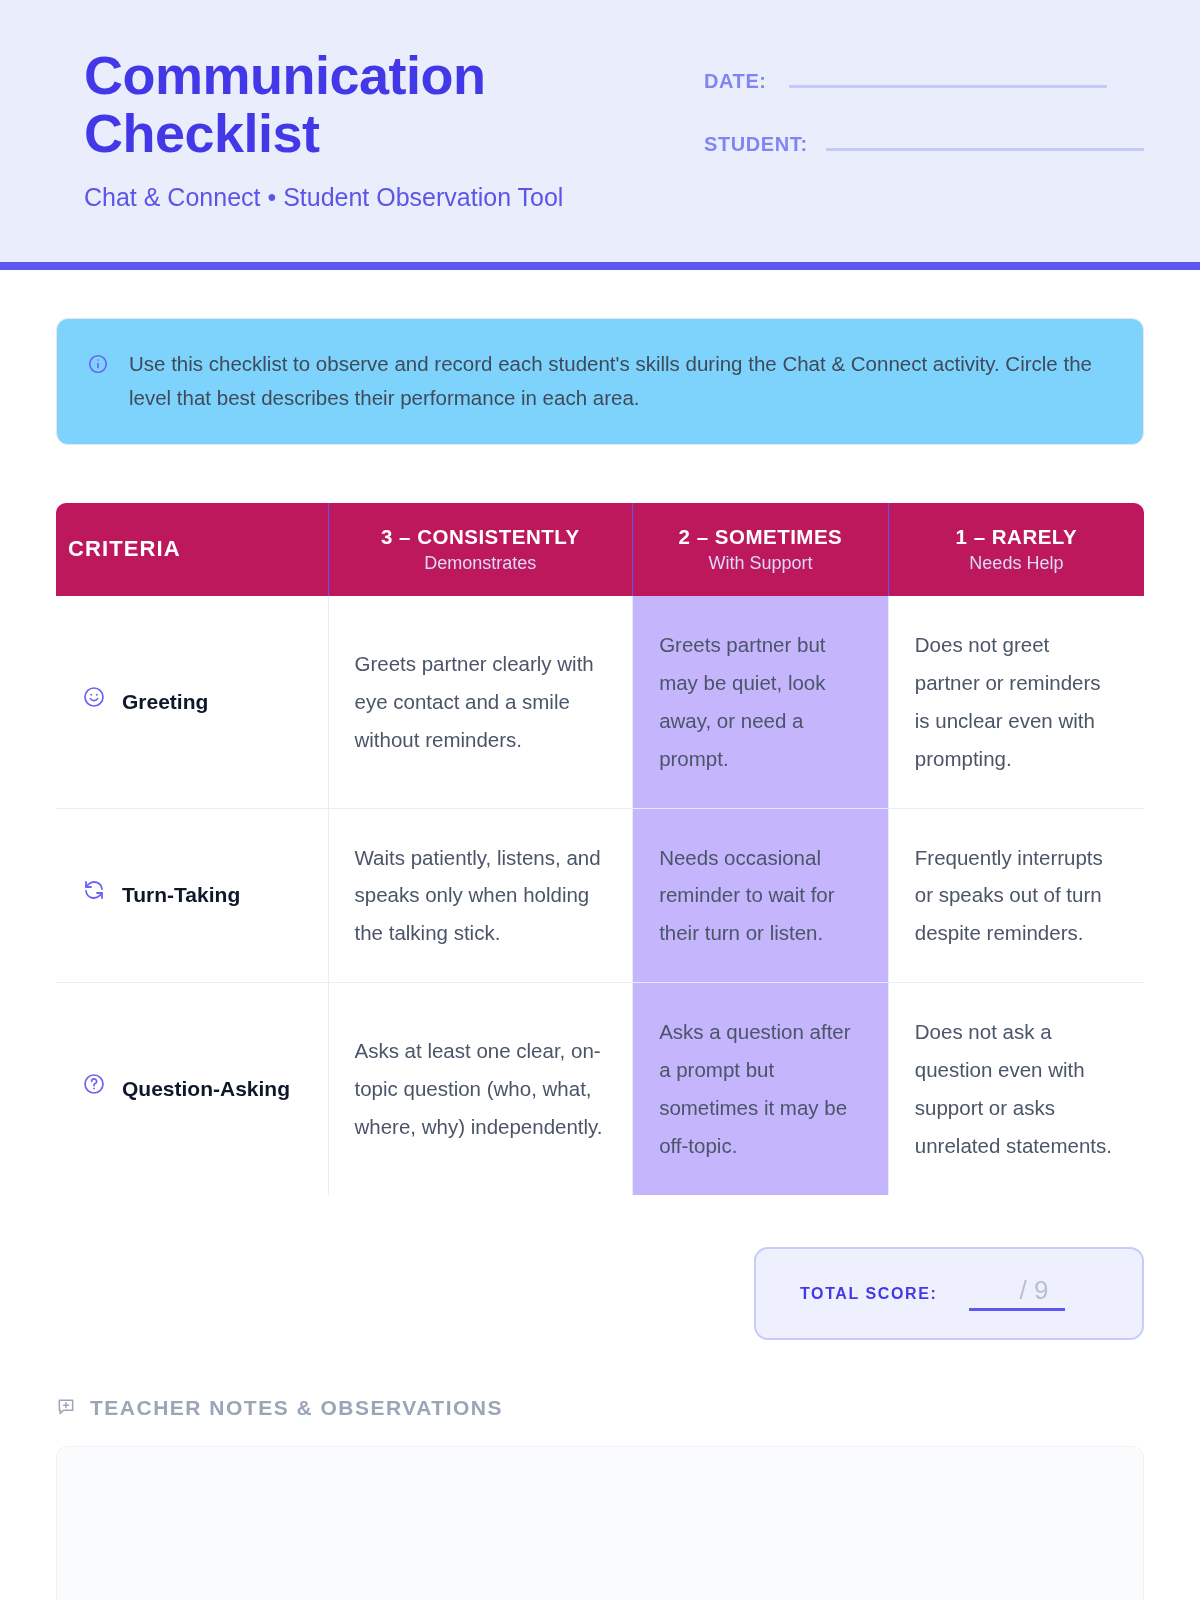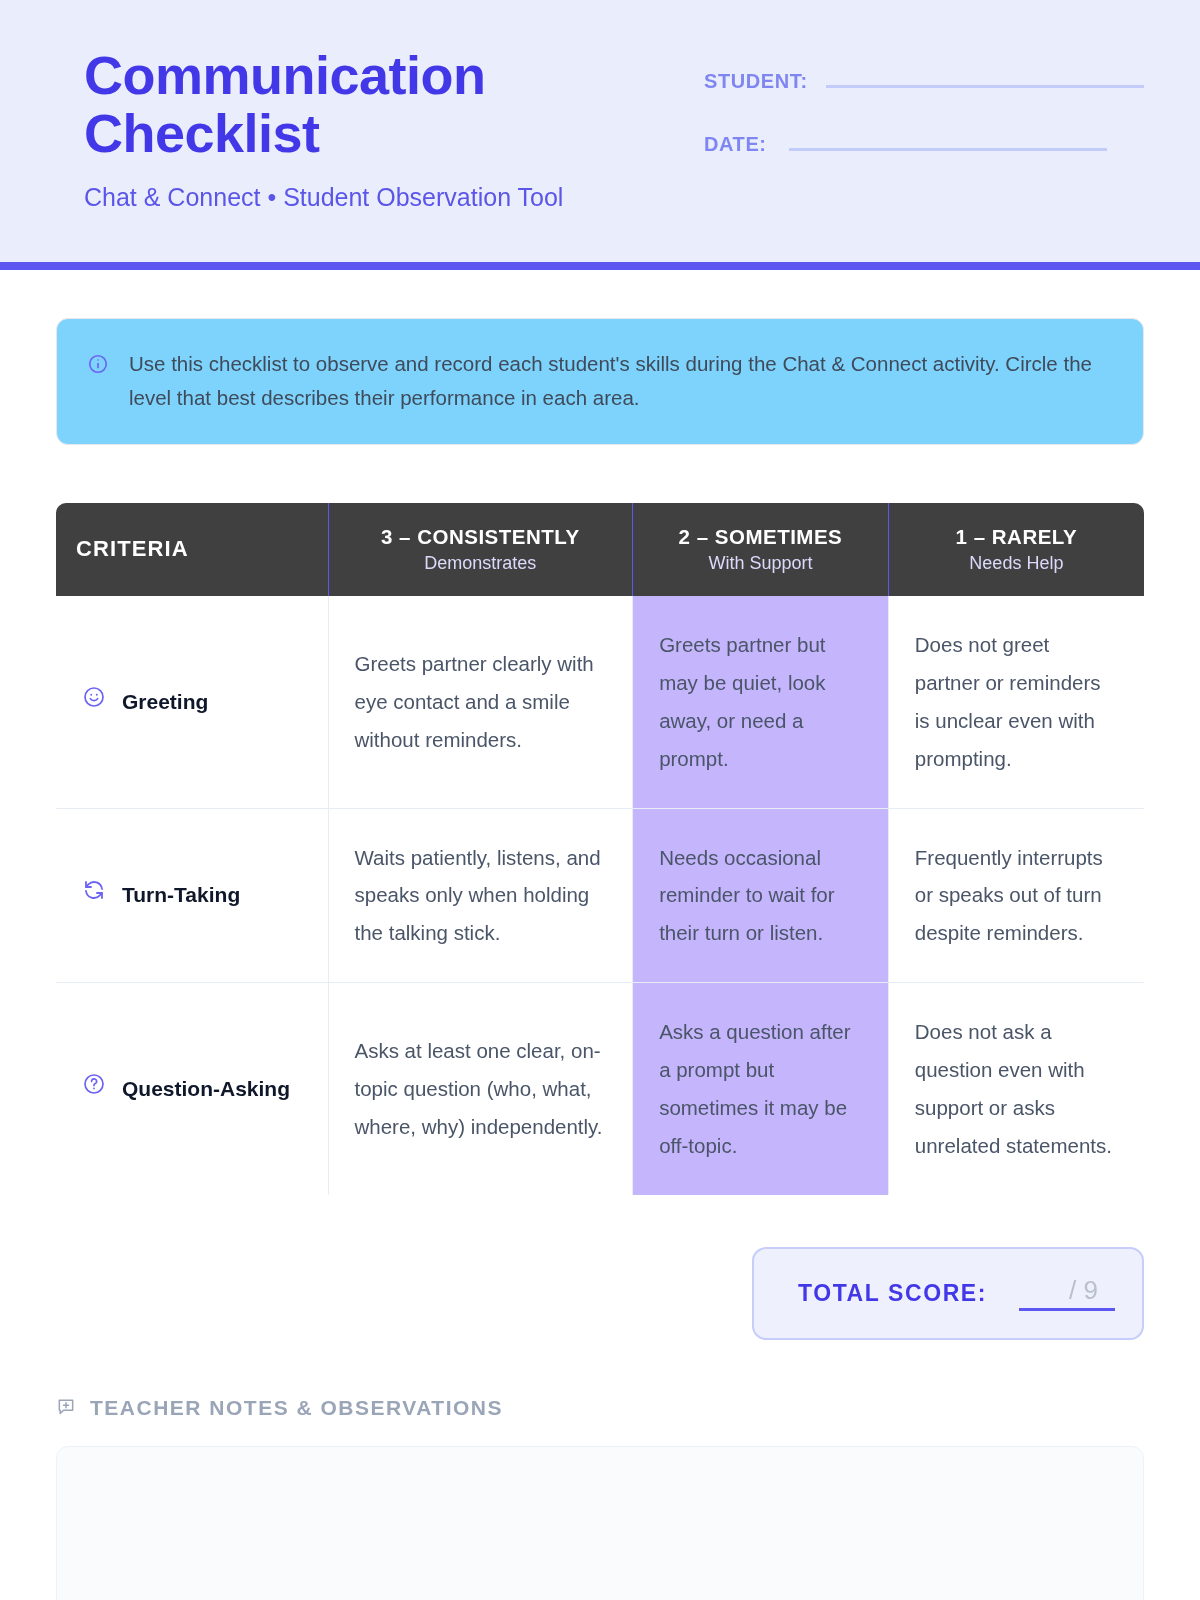--- a/index.html
+++ b/index.html
@@ -96,23 +96,23 @@
   
   .table-wrap {
     margin: 58px 56px 0 56px;
   }
   table.rubric {
     width: 100%;
     border-collapse: collapse;
     table-layout: fixed;
   }
   table.rubric thead th {
-    background: #404040;
+    background: #be185d;
     color: #ffffff;
-    padding: 22px 20px;
+    padding: 22px 12px;
     vertical-align: middle;
     border-right: 1px solid #5f57e9;
   }
   table.rubric thead th:last-child { border-right: none; }
   thead th:first-child { border-top-left-radius: 10px; text-align: left; }
   thead th:last-child  { border-top-right-radius: 10px; }
 
   .th-criteria {
     font-size: 22px;
     font-weight: 700;
@@ -178,21 +178,21 @@
     background: #eef1fd;
     border-radius: 14px;
     padding: 26px 44px;
     display: flex;
     align-items: center;
     gap: 10px;
     min-width: 390px;
     justify-content: flex-start;
   }
   .score-label {
-    font-size: 23px;
+    font-size: 16px;
     font-weight: 700;
     color: #4338e8;
     letter-spacing: 1.6px;
     white-space: nowrap;
   }
   .score-blank {
     width: 96px;
     border-bottom: 3px solid #5b57f0;
     height: 34px;
     margin-left: 22px;
@@ -228,26 +228,26 @@
 </head>
 <body>
 
 <div class="header">
   <div class="header-inner">
     <div class="title-block">
       <div class="page-title">Communication Checklist</div>
       <div class="page-subtitle">Chat &amp; Connect • Student Observation Tool</div>
     </div>
     <div class="meta-block">
+      <div class="meta-row date">
+        <span class="meta-label">DATE:</span>
+        <span class="meta-line"></span>
+      </div>
       <div class="meta-row student">
         <span class="meta-label">STUDENT:</span>
-        <span class="meta-line"></span>
-      </div>
-      <div class="meta-row date">
-        <span class="meta-label">DATE:</span>
         <span class="meta-line"></span>
       </div>
     </div>
   </div>
   <div class="accent-bar"></div>
 </div>
 
 <div class="info-box">
   <span class="info-icon">
     <svg width="22" height="22" viewBox="0 0 24 24" fill="none" stroke="#6c63f5" stroke-width="1.8">

